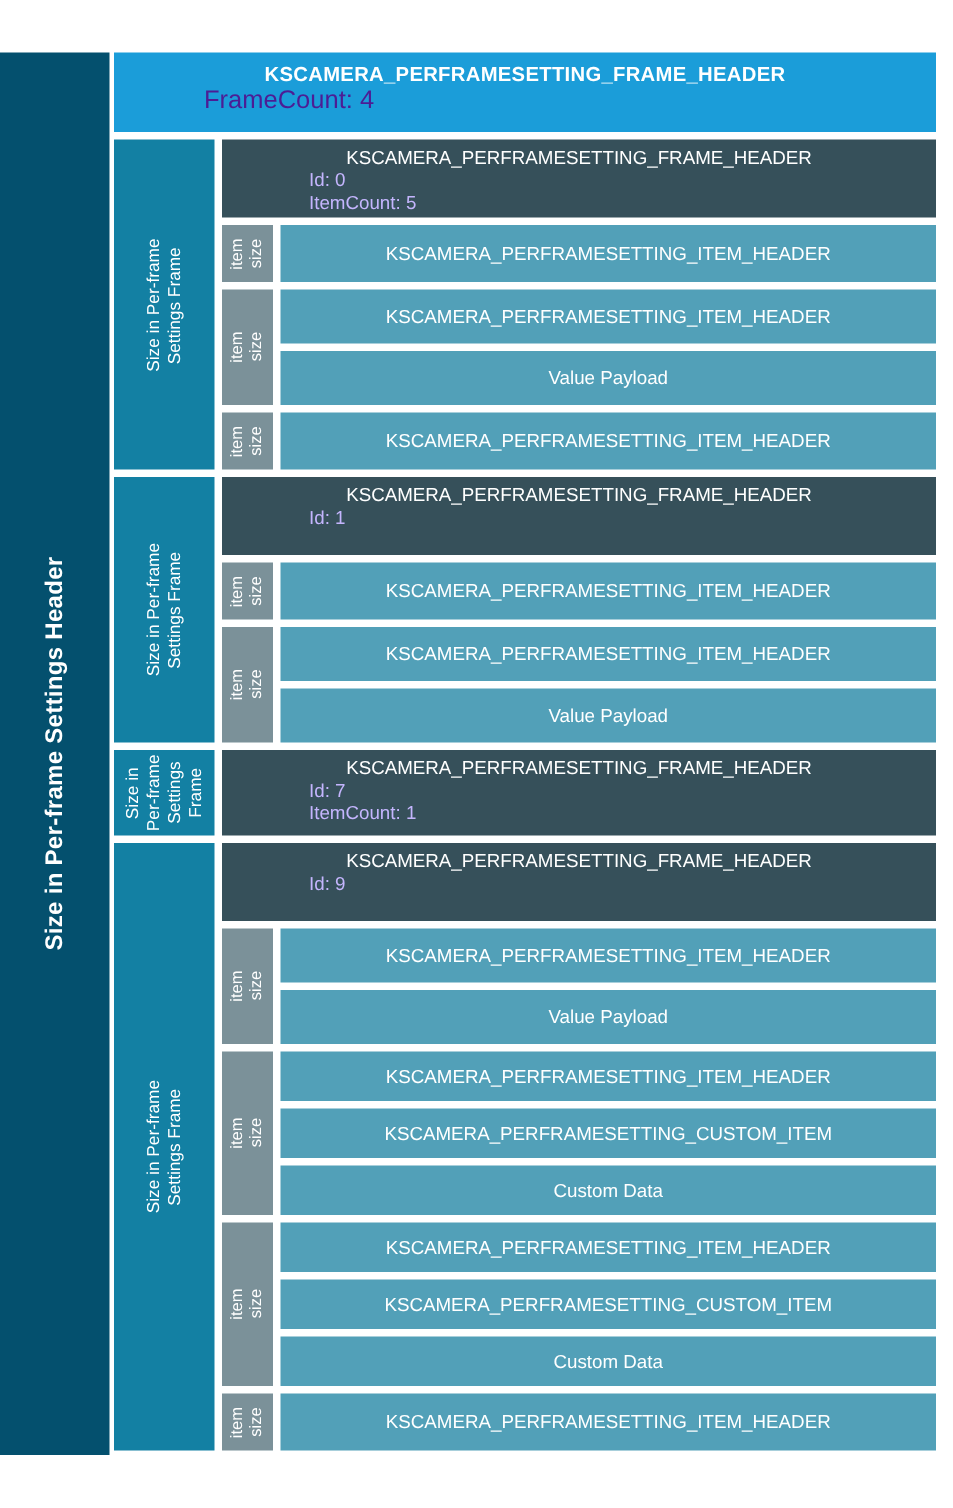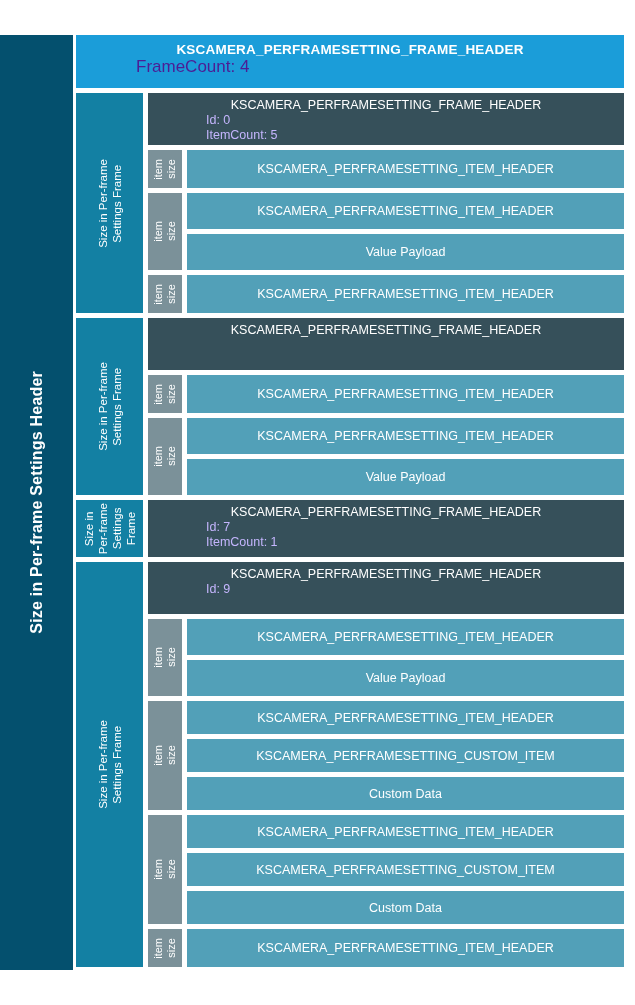--- a/index.html
+++ b/index.html
@@ -237,20 +237,21 @@
           </div>
         </div>
         <div class="frame-block">
           <div class="size-col">
             <span class="vtext">Size in Per-frame
 Settings Frame</span>
           </div>
           <div class="frame-body">
             <div class="frame-header">
               <div class="fh-title">KSCAMERA_PERFRAMESETTING_FRAME_HEADER</div>
+              <div class="fh-meta">Id: 1</div>
             </div>
             <div class="item-group">
               <div class="item-label">
                 <span class="vtext">item
 size</span>
               </div>
               <div class="item-rows">
                 <div class="item-row h38">KSCAMERA_PERFRAMESETTING_ITEM_HEADER</div>
               </div>
             </div>

